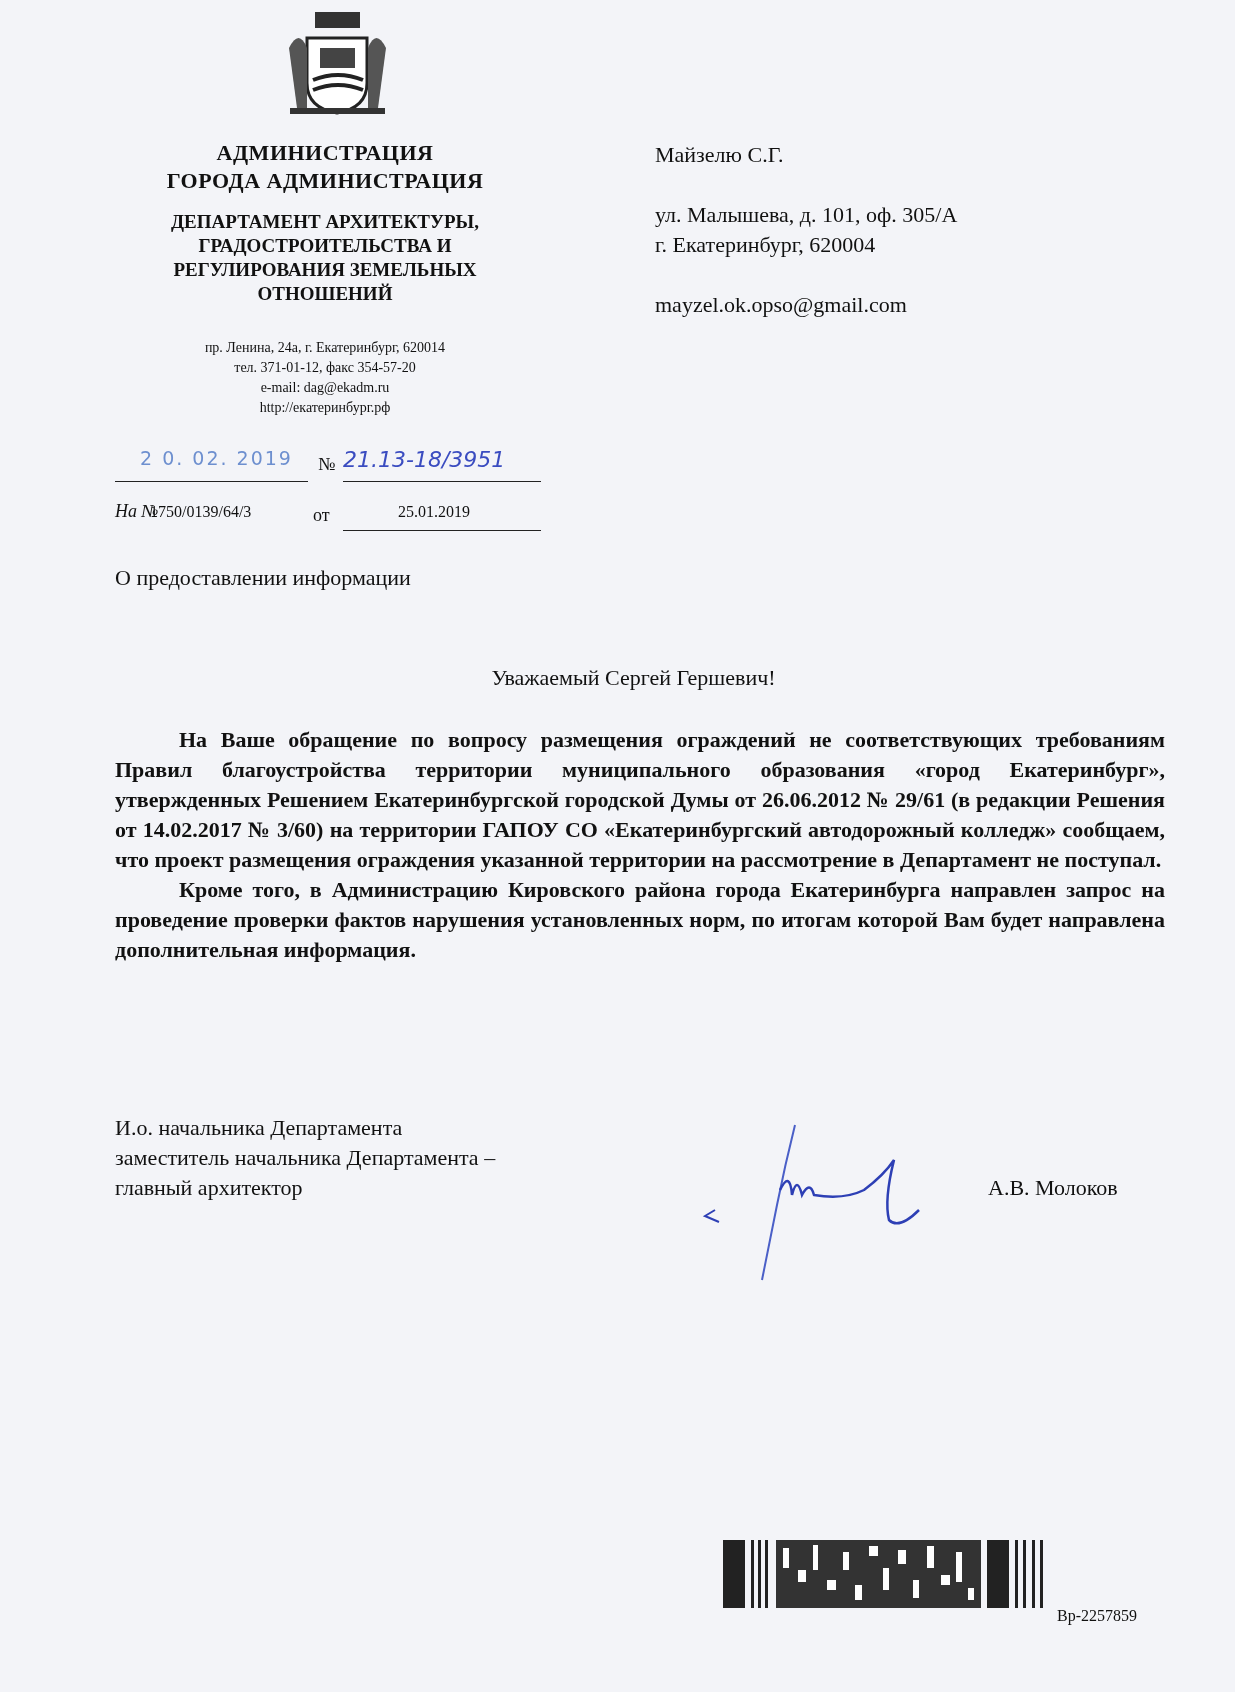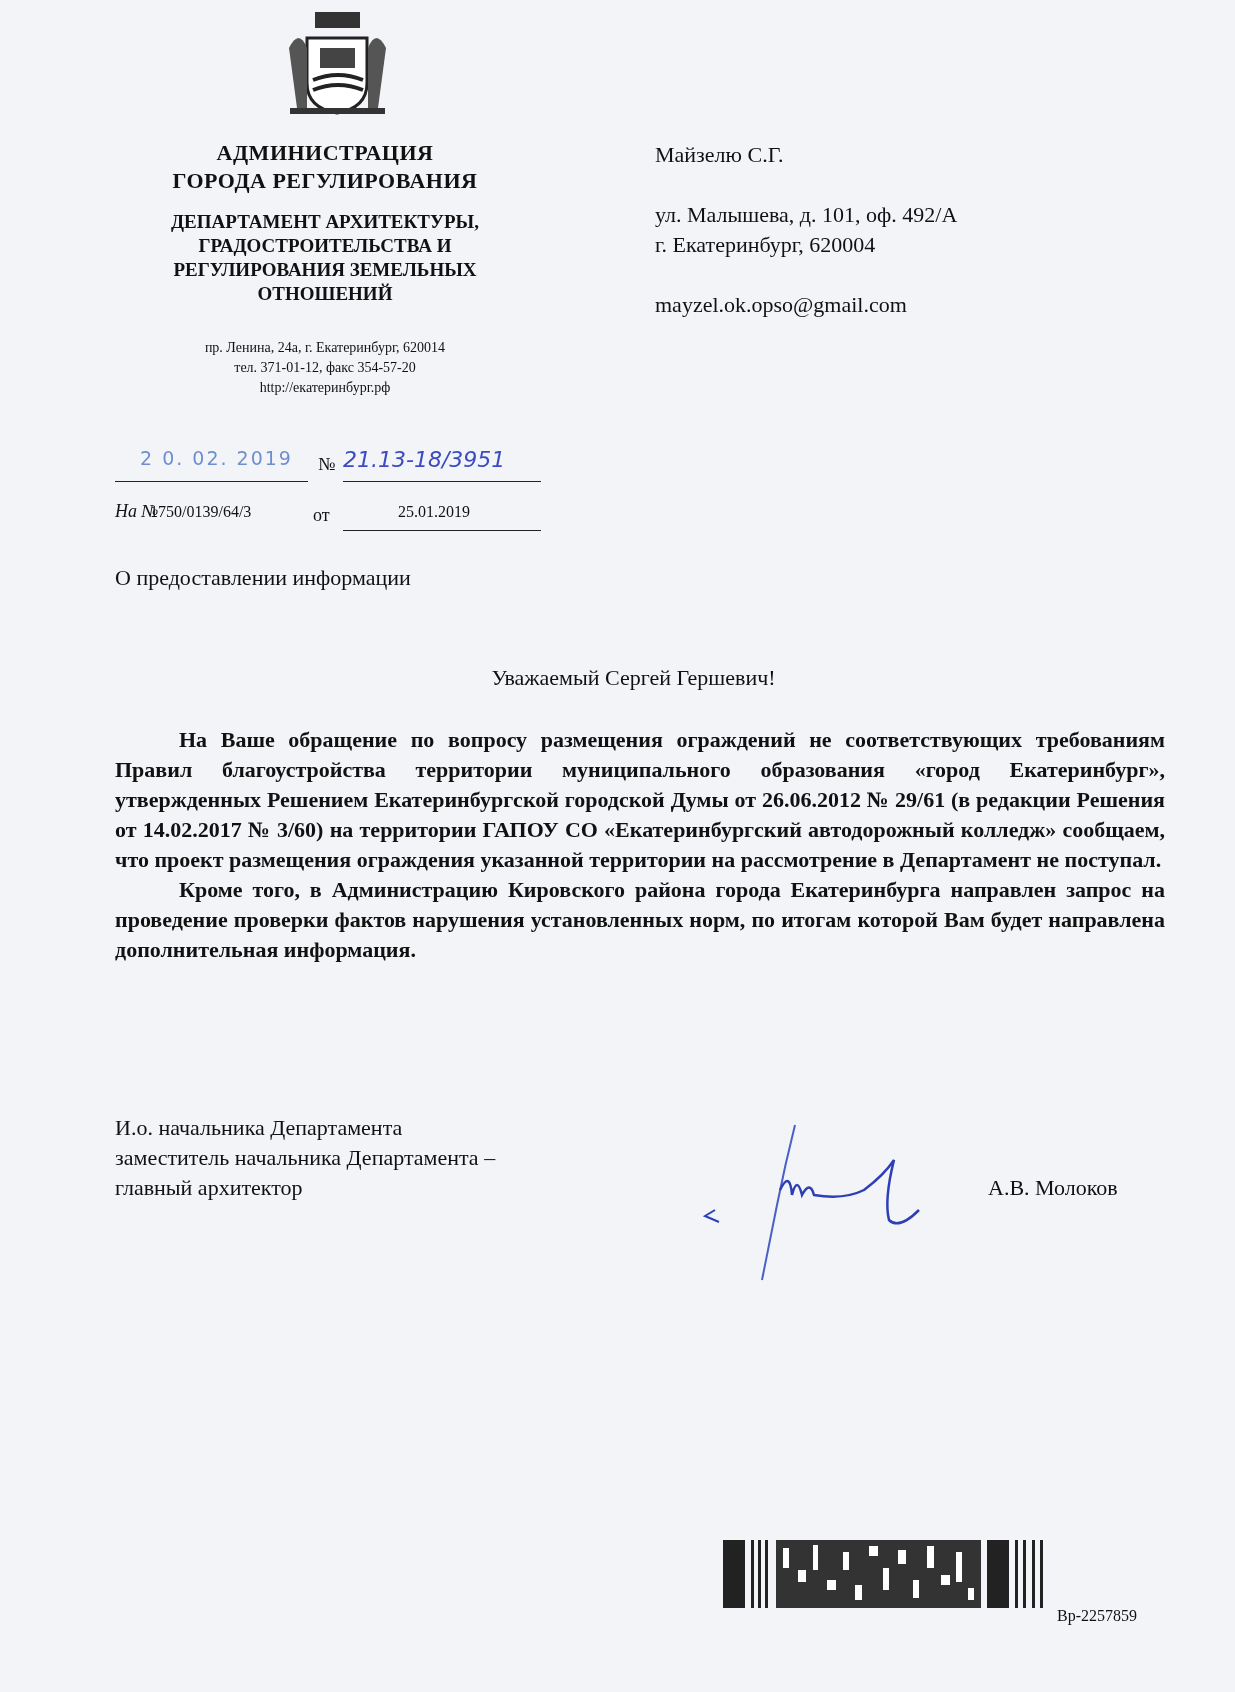--- a/index.html
+++ b/index.html
@@ -40,48 +40,49 @@
   <path d="M22 30 h60 v45 q0 25 -30 30 q-30 -5 -30 -30z" fill="#fff" stroke="#222" stroke-width="3"></path>
   <rect x="35" y="40" width="35" height="20" fill="#444"></rect>
   <path d="M28 72 q25 -10 50 0" stroke="#222" stroke-width="4" fill="none"></path>
   <path d="M28 82 q25 -10 50 0" stroke="#222" stroke-width="4" fill="none"></path>
   <path d="M4 40 q10 -20 18 0 v60 h-10z" fill="#555"></path>
   <path d="M101 40 q-10 -20 -18 0 v60 h10z" fill="#555"></path>
   <rect x="5" y="100" width="95" height="6" fill="#333"></rect>
 </svg>
 
 <div class="abs org org1">АДМИНИСТРАЦИЯ</div>
-<div class="abs org org2">ГОРОДА  РЕГУЛИРОВАНИЯ</div>
+<div class="abs org org2">ГОРОДА  АДМИНИСТРАЦИЯ</div>
 <div class="abs org dept">
   <div>ДЕПАРТАМЕНТ АРХИТЕКТУРЫ,</div>
   <div>ГРАДОСТРОИТЕЛЬСТВА И</div>
   <div>РЕГУЛИРОВАНИЯ ЗЕМЕЛЬНЫХ</div>
   <div>ОТНОШЕНИЙ</div>
 </div>
 <div class="abs contacts">
   <div>пр. Ленина, 24а, г. Екатеринбург, 620014</div>
   <div>тел. 371-01-12, факс 354-57-20</div>
+  <div>e-mail: dag@ekadm.ru</div>
   <div>http://екатеринбург.рф</div>
 </div>
 
 <div class="abs reg-date">2 0. 02. 2019</div>
 <div class="abs reg-line"></div>
 <div class="abs num-sign">№</div>
 <div class="abs num-val">21.13-18/3951</div>
 <div class="abs num-line"></div>
 <div class="abs ref-label">На №</div>
 <div class="abs ref-num">1750/0139/64/3</div>
 <div class="abs ref-ot">от</div>
 <div class="abs ref-date">25.01.2019</div>
 <div class="abs ref-line"></div>
 
 <div class="abs recipient">
   <div>Майзелю С.Г.</div>
   <div style="height:30px"></div>
-  <div>ул. Малышева, д. 101, оф. 492/А</div>
+  <div>ул. Малышева, д. 101, оф. 305/А</div>
   <div>г. Екатеринбург, 620004</div>
   <div style="height:30px"></div>
   <div>mayzel.ok.opso@gmail.com</div>
 </div>
 
 <div class="abs subject">О предоставлении информации</div>
 <div class="abs salute">Уважаемый Сергей Гершевич!</div>
 
 <div class="abs body">
   <p>На Ваше обращение по вопросу размещения ограждений не соответствующих требованиям Правил благоустройства территории муниципального образования «город Екатеринбург», утвержденных Решением Екатеринбургской городской Думы от 26.06.2012 № 29/61 (в редакции Решения от 14.02.2017 № 3/60) на территории ГАПОУ СО «Екатеринбургский автодорожный колледж» сообщаем, что проект размещения ограждения указанной территории на рассмотрение в Департамент не поступал.</p>

